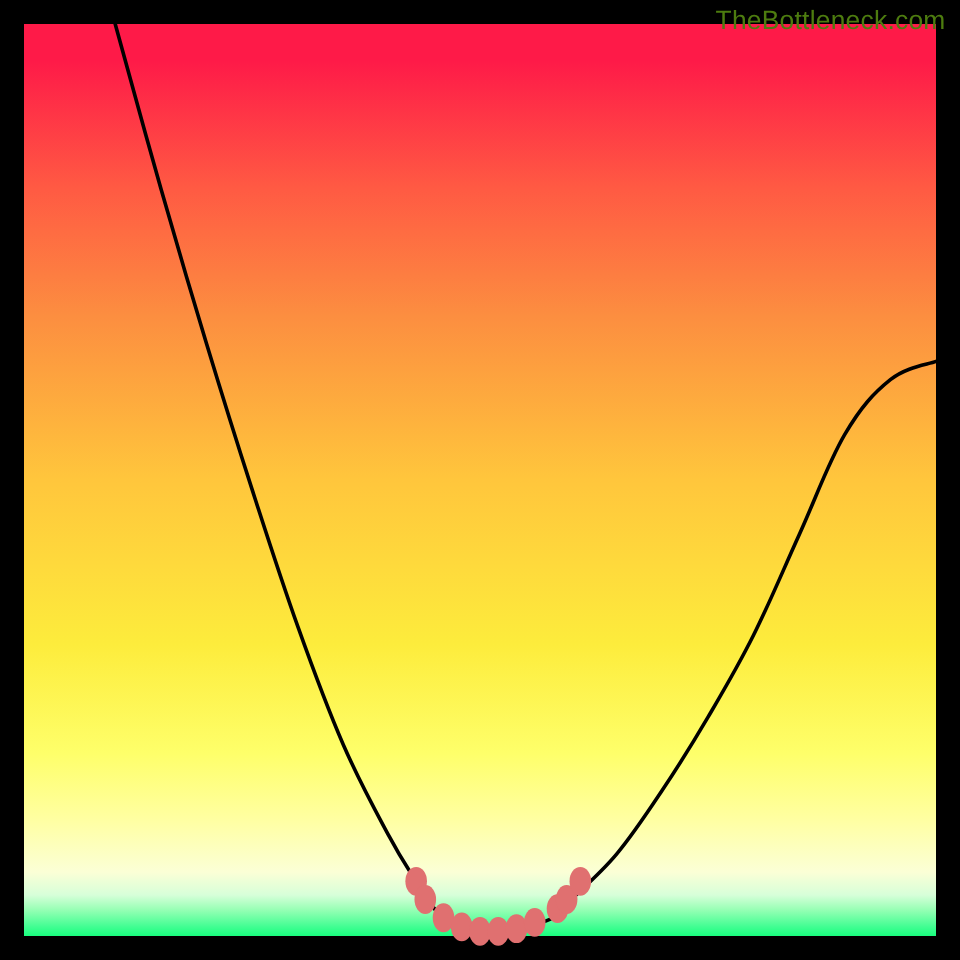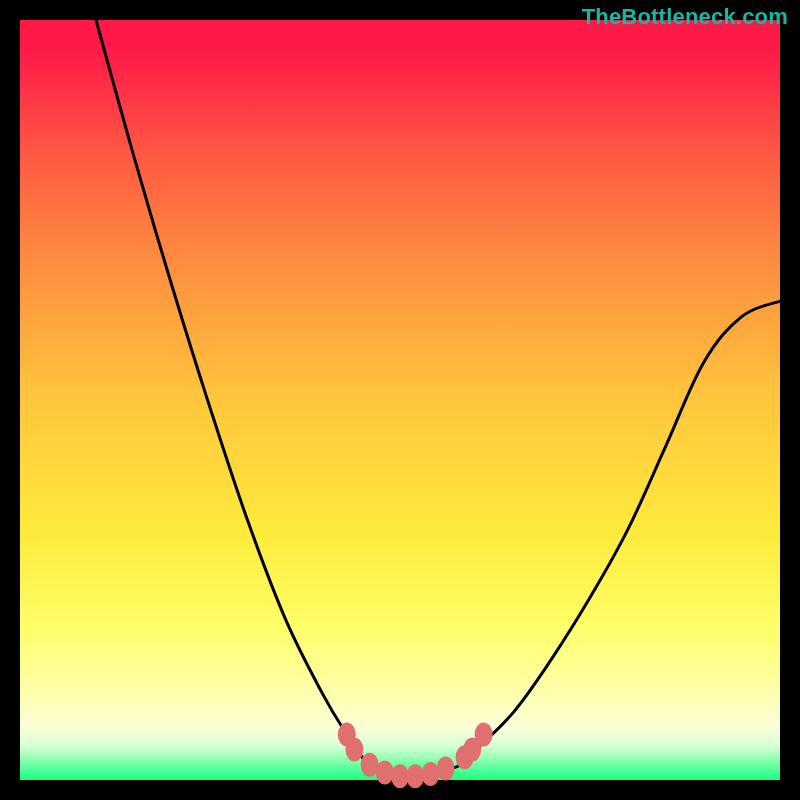--- a/index.html
+++ b/index.html
@@ -30,23 +30,23 @@
       #d7ffd9 95.5%,
       #9cffb7 97%,
       #41fe92 99%,
       #19fe7e 100%
     );
   }
   .watermark {
     position: absolute;
     top: 4px;
     right: 12px;
-    color: #14b8a6;
+    color: #4d7c0f;
     font-size: 22px;
-    font-weight: 700;
+    font-weight: 400;
     letter-spacing: 0.2px;
     user-select: none;
   }
   svg.curve {
     position: absolute;
     left: 0;
     top: 0;
     width: 760px;
     height: 760px;
     overflow: visible;

